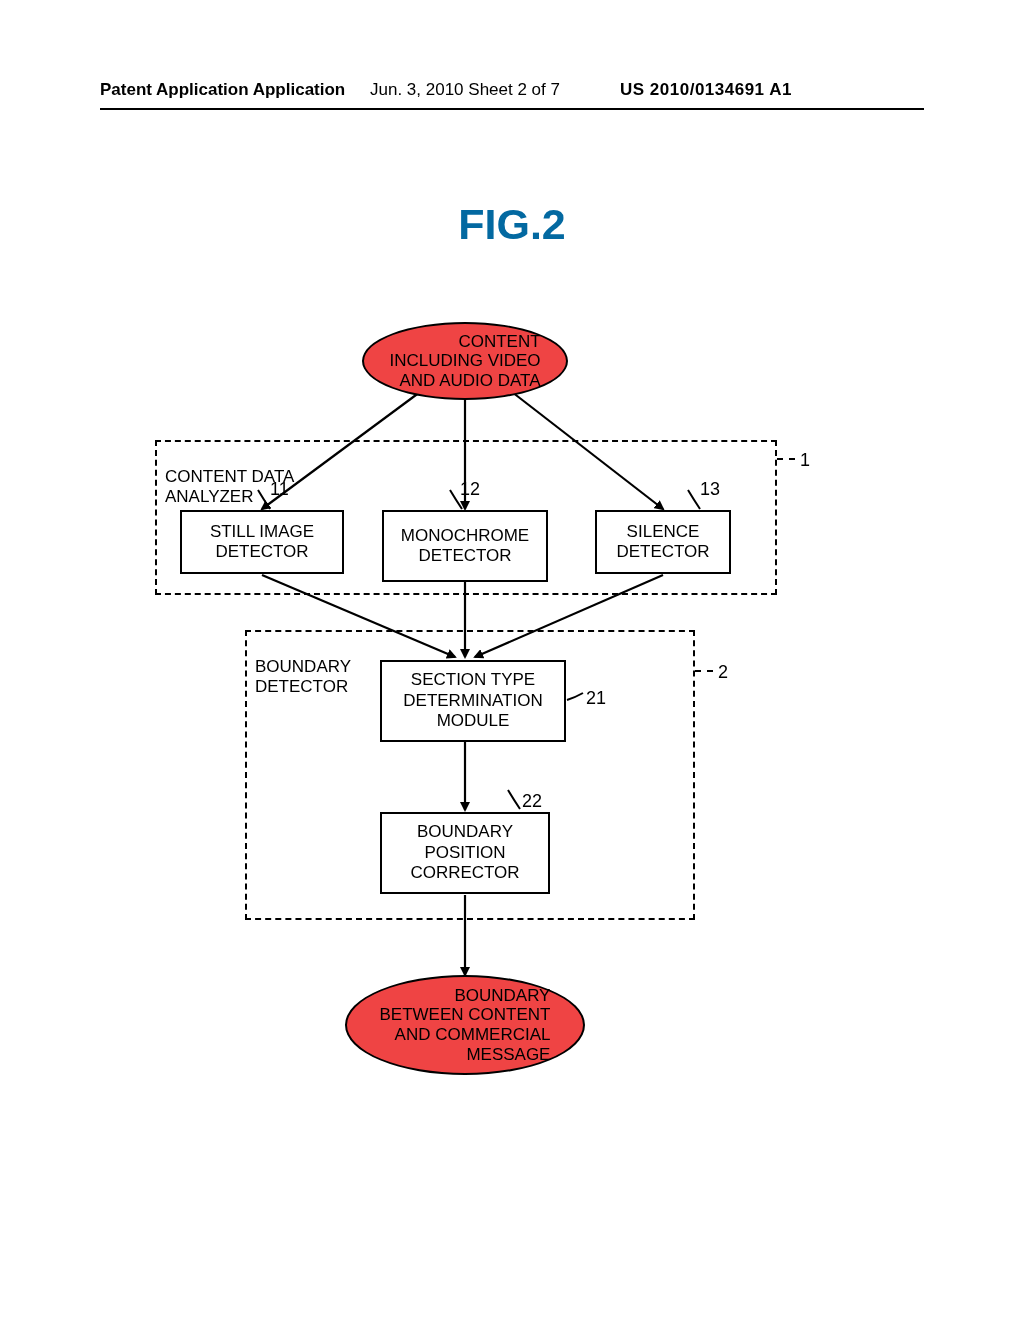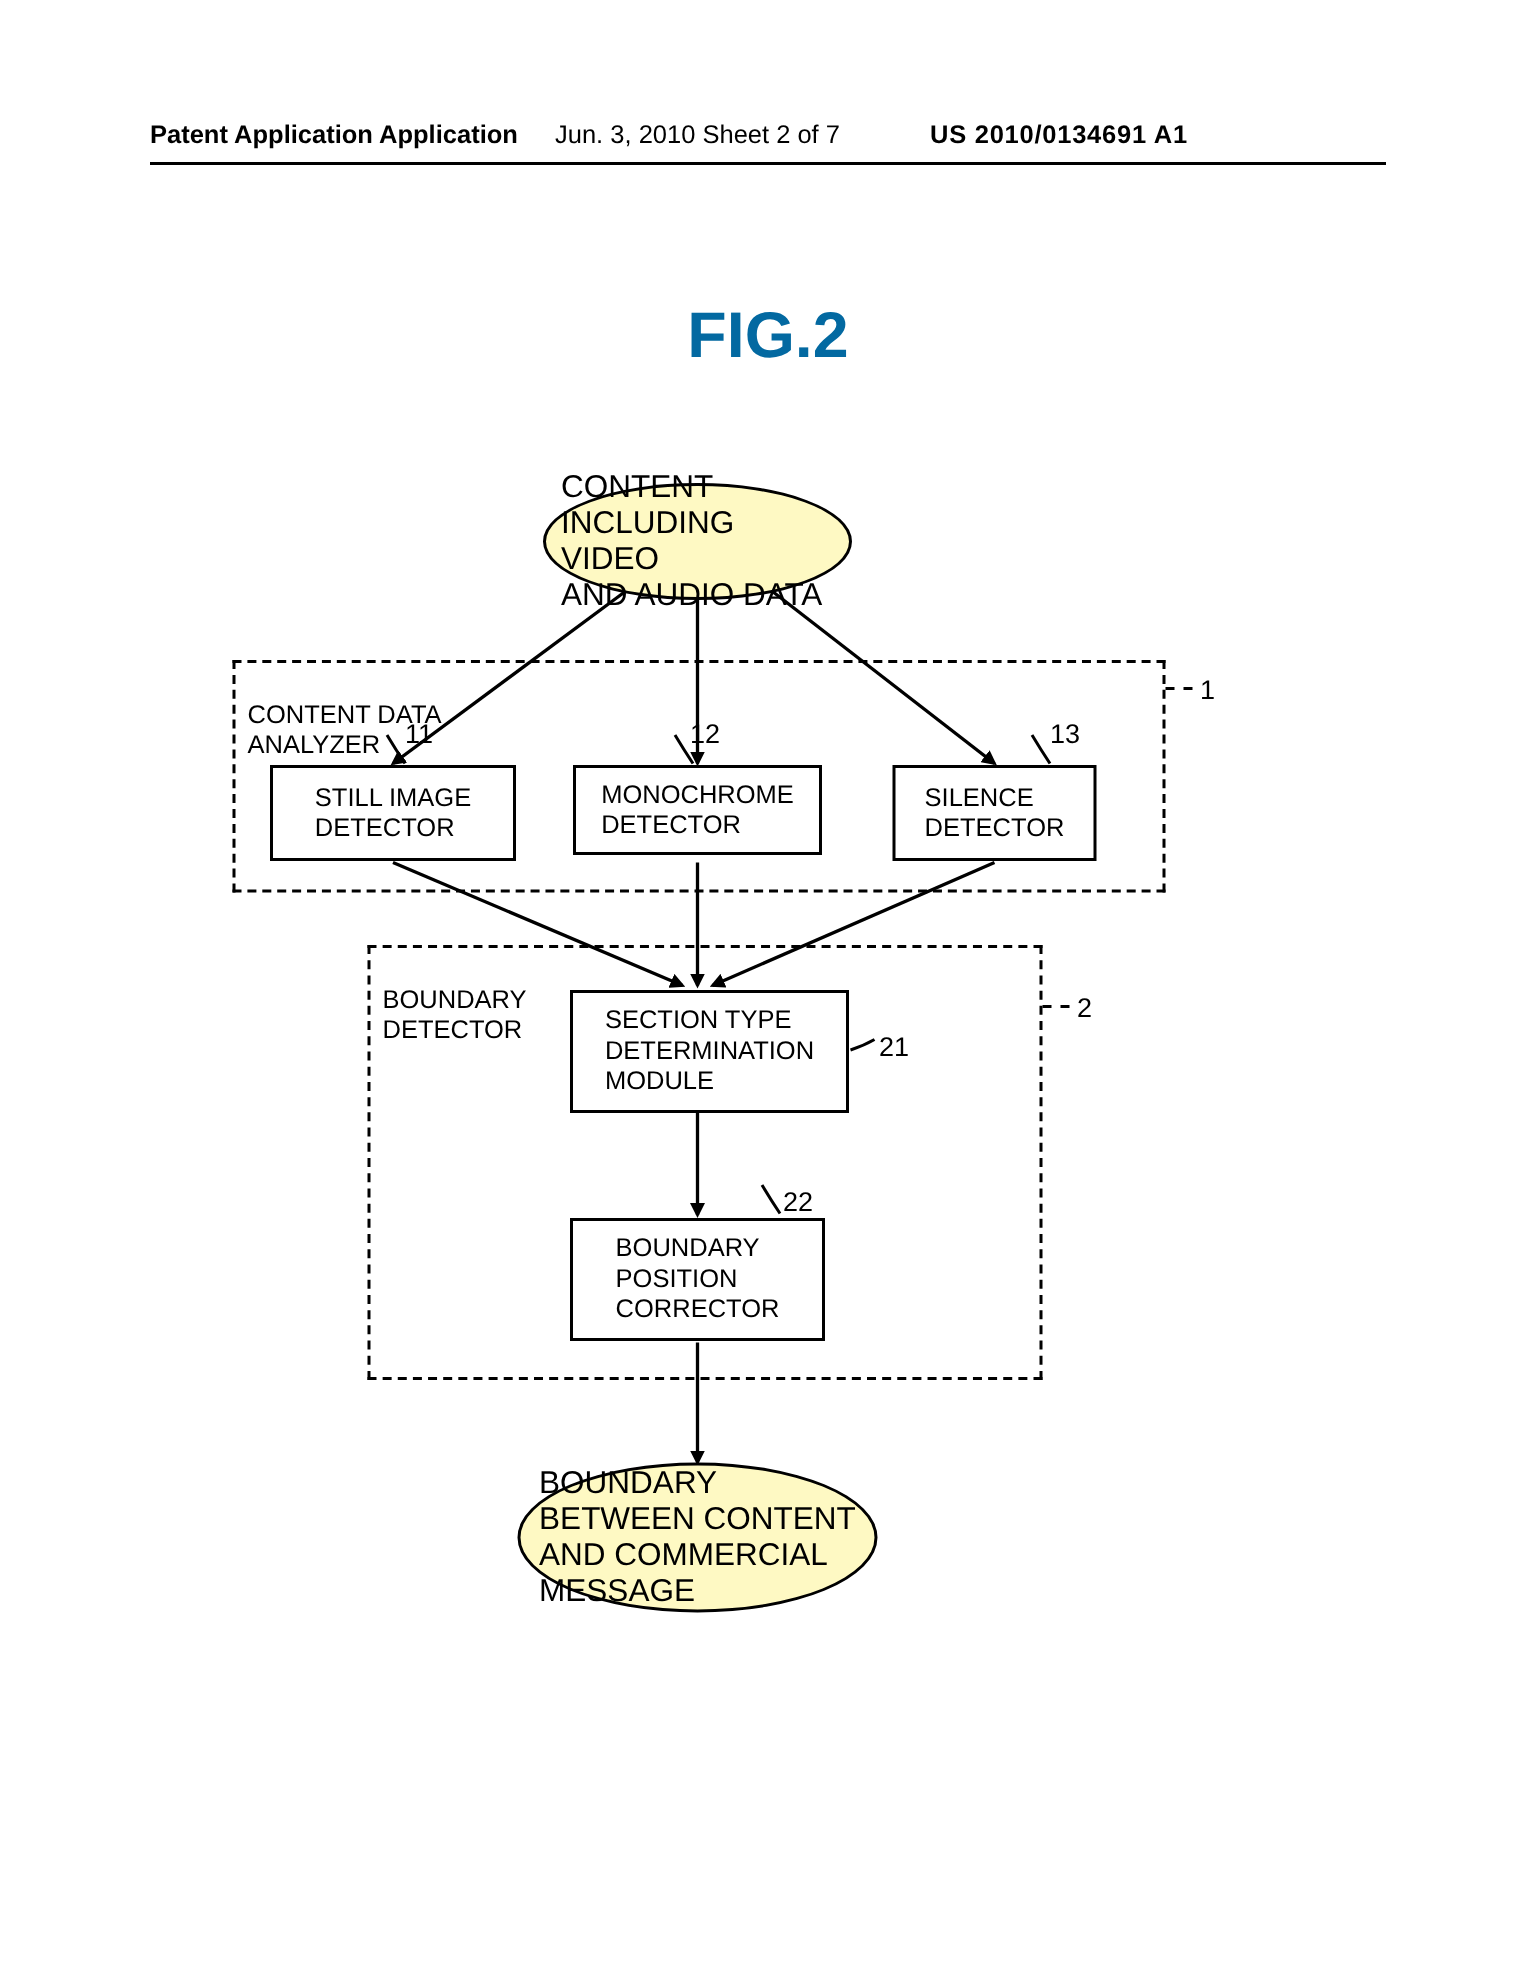--- a/index.html
+++ b/index.html
@@ -30,26 +30,26 @@
     width: 100%;
     text-align: center;
     font-size: 43px;
     font-weight: bold;
     color: #0369a1;
   }
   .ellipse {
     position: absolute;
     border: 2.5px solid #000;
     border-radius: 50%;
-    background: #fef9c3;
+    background: #ef4444;
     display: flex;
     align-items: center;
     justify-content: center;
-    text-align: left;
-    font-size: 21px;
+    text-align: right;
+    font-size: 17px;
     font-weight: 500;
     line-height: 1.15;
     padding: 4px 10px;
   }
   .dashed-group {
     position: absolute;
     border: 2px dashed #000;
     background: rgba(255,255,255,0);
   }
   .group-label {
@@ -58,20 +58,21 @@
     line-height: 1.15;
     margin-top: 19px;
   }
   .box {
     position: absolute;
     border: 2.5px solid #000;
     background: #fff;
     display: flex;
     align-items: center;
     justify-content: center;
+    text-align: center;
     font-size: 17px;
     line-height: 1.2;
     padding: 20px 6px;
   }
   .ref-label {
     position: absolute;
     font-size: 18px;
     color: #000;
   }
   svg.arrows {
@@ -141,21 +142,21 @@
 
 <div class="dash-leader" style="left:777px; top:458px; width:18px;"></div>
 <div class="ref-label" style="left:800px; top:450px;">1</div>
 
 <div class="box" style="left:180px; top:510px; width:164px; height:64px;">
   <span style="white-space:pre-line;">STILL IMAGE
 DETECTOR</span>
 </div>
 <div class="ref-label" style="left:270px; top:479px;">11</div>
 
-<div class="box" style="left:382px; top:510px; width:166px; height:60px;">
+<div class="box" style="left:382px; top:510px; width:166px; height:72px;">
   <span style="white-space:pre-line;">MONOCHROME
 DETECTOR</span>
 </div>
 <div class="ref-label" style="left:460px; top:479px;">12</div>
 
 <div class="box" style="left:595px; top:510px; width:136px; height:64px;">
   <span style="white-space:pre-line;">SILENCE
 DETECTOR</span>
 </div>
 <div class="ref-label" style="left:700px; top:479px;">13</div>

